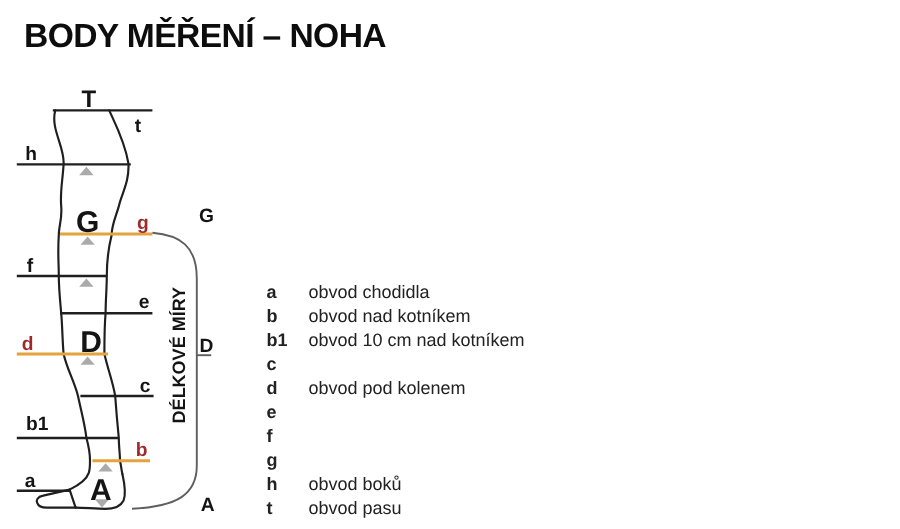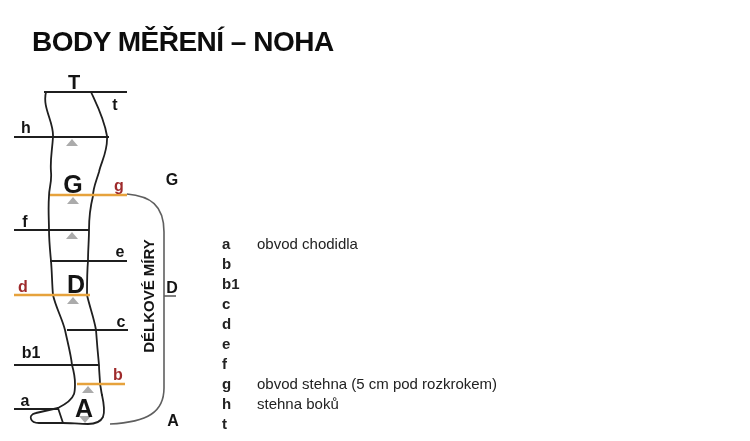--- a/index.html
+++ b/index.html
@@ -3,21 +3,21 @@
 <meta charset="utf-8">
 <style>
   html,body{margin:0;padding:0;}
   body{
     width:750px;height:441px;position:relative;overflow:hidden;
     background:#ffffff;
     font-family:"Liberation Sans","DejaVu Sans",sans-serif;
     color:#1a1a1a;
   }
   .page-title{
-    position:absolute;left:20px;top:14px;margin:12px;
+    position:absolute;left:20px;top:14px;margin:0;
     font-size:28px;font-weight:bold;letter-spacing:-0.5px;color:#0d0d0d;
   }
   .diagram-svg{position:absolute;left:0;top:0;}
 
   
   .leg-outline{fill:none;stroke:var(--c-line_black);stroke-width:1.8;stroke-linecap:round;}
   .measure-line{stroke:var(--c-line_black);stroke-width:2;}
   .measure-line-orange{stroke:var(--c-orange);stroke-width:2.4;}
   .tri{fill:var(--c-triangle_grey);stroke:none;}
   .bracket{fill:none;stroke:var(--c-bracket_grey);stroke-width:1.6;}
@@ -113,40 +113,43 @@
   </g>
 </svg>
 
 <div class="legend">
   <div class="legend-row">
     <span class="legend-letter">a</span>
     <span class="legend-text">obvod chodidla</span>
   </div>
   <div class="legend-row">
     <span class="legend-letter">b</span>
+    <span class="legend-text">obvod nad kotníkem</span>
   </div>
   <div class="legend-row">
     <span class="legend-letter">b1</span>
+    <span class="legend-text">obvod 10 cm nad kotníkem</span>
   </div>
   <div class="legend-row">
     <span class="legend-letter">c</span>
   </div>
   <div class="legend-row">
     <span class="legend-letter">d</span>
+    <span class="legend-text">obvod pod kolenem</span>
   </div>
   <div class="legend-row">
     <span class="legend-letter">e</span>
   </div>
   <div class="legend-row">
     <span class="legend-letter">f</span>
   </div>
   <div class="legend-row">
     <span class="legend-letter">g</span>
-    <span class="legend-text">obvod stehna (5 cm pod rozkrokem)</span>
   </div>
   <div class="legend-row">
     <span class="legend-letter">h</span>
-    <span class="legend-text">stehna boků</span>
+    <span class="legend-text">obvod boků</span>
   </div>
   <div class="legend-row">
     <span class="legend-letter">t</span>
+    <span class="legend-text">obvod pasu</span>
   </div>
 </div>
 
 </body></html>

